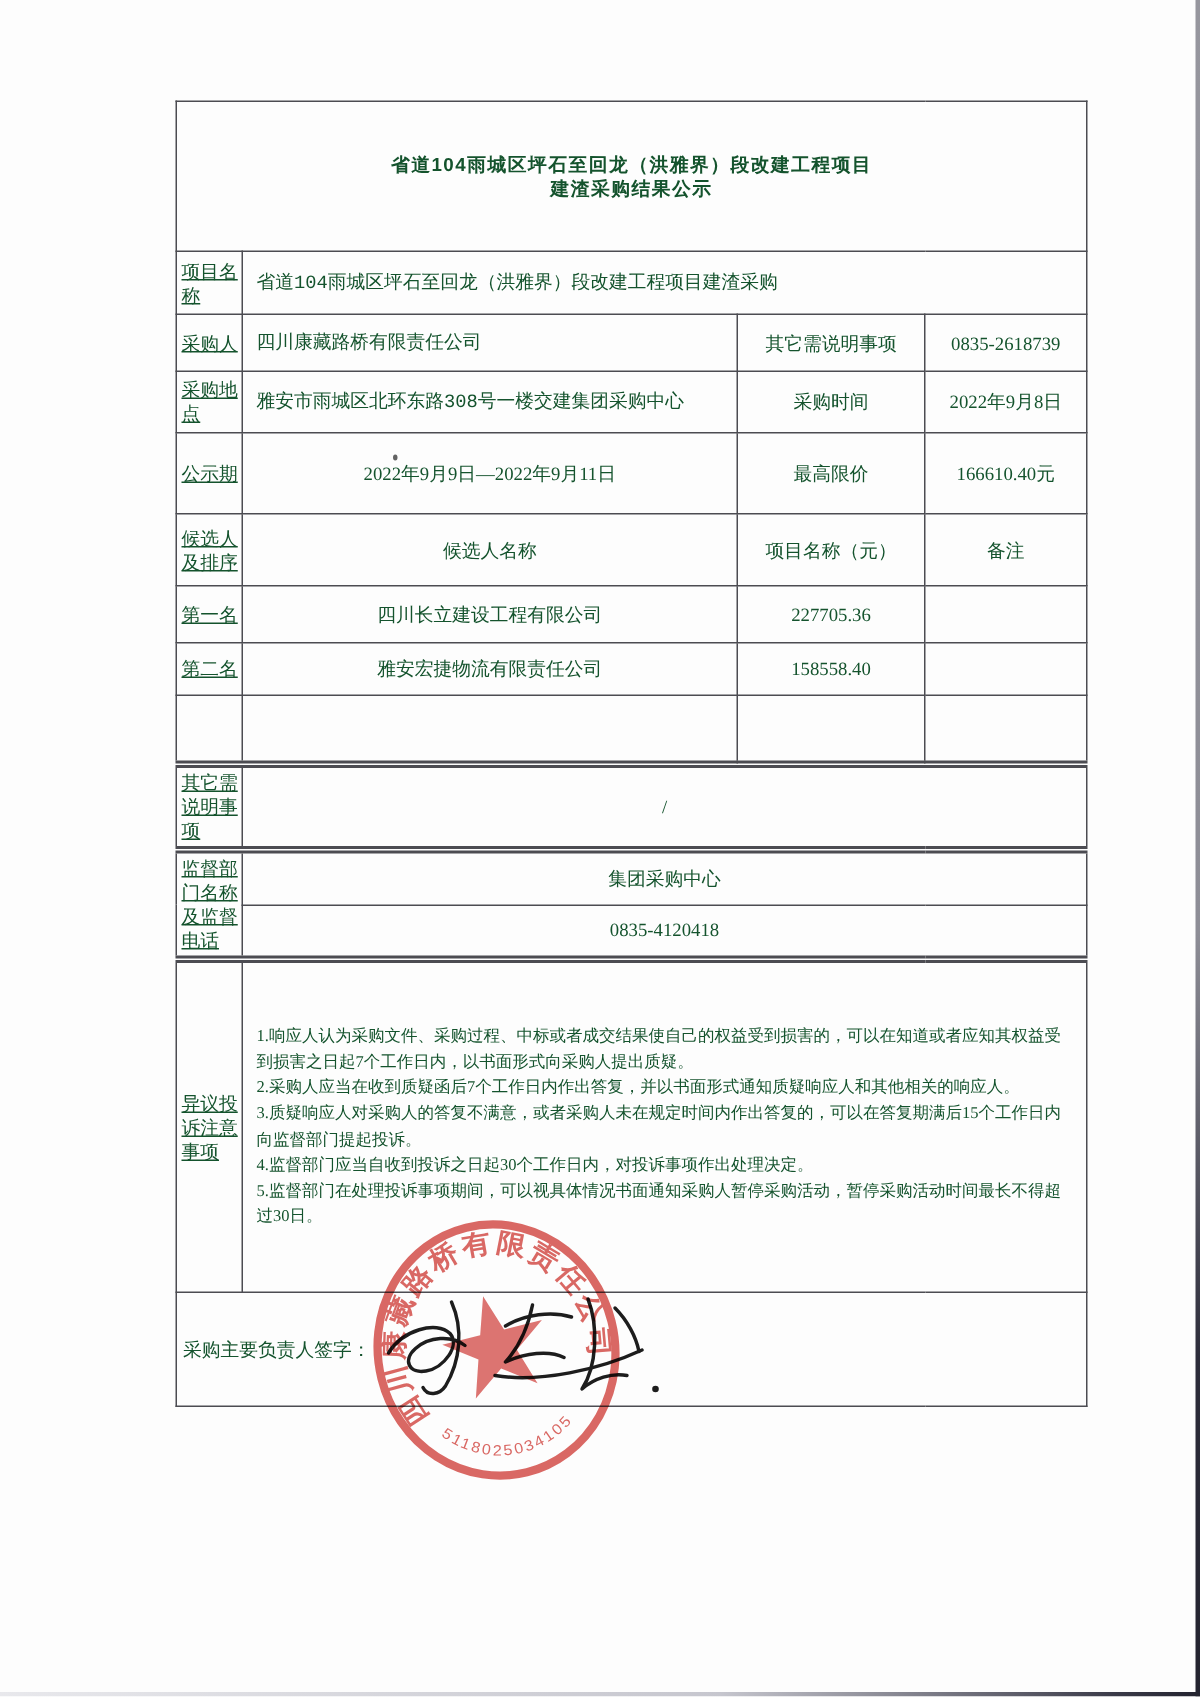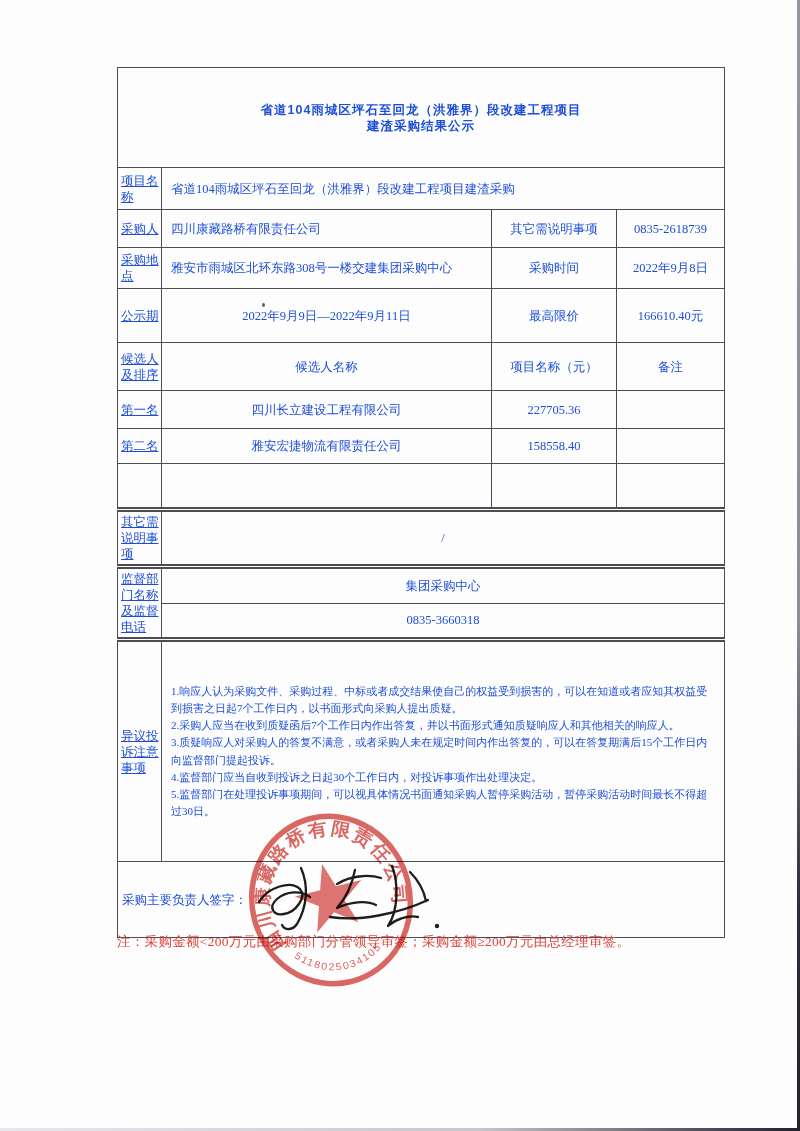--- a/index.html
+++ b/index.html
@@ -19,33 +19,33 @@
   .ink-dot { position:absolute; left:262px; top:303px; width:3px; height:4px;
     background:#3c3c3c; border-radius:50%; opacity:.8; }
 
   
   table.doc {
     position:absolute; left:117px; top:67px; width:607px;
     border-collapse:collapse; table-layout:fixed;
   }
   table.doc td {
     border:1.6px solid #4c4c52; vertical-align:middle;
-    font-size:12.5px; line-height:16px; color:#1d4ed8;
+    font-size:12.5px; line-height:16px; color:#14532d;
     word-break:break-all; overflow:hidden;
   }
   tr.dbl > td { border-top:5px double #4c4c52; }
 
   .title-cell {
     text-align:center;
     font-family:"Liberation Sans","DejaVu Sans",sans-serif;
     font-weight:bold; font-size:20px; line-height:26px; letter-spacing:1px;
     color:#1f1f1f;
   }
   .lab { padding:2px 2px 2px 3px; line-height:15.5px; font-size:12.5px;text-decoration:underline; }
-  .txt { padding-left:9px; padding-right:4px; text-align:left; }
+  .txt { padding-left:9px; padding-right:4px; text-align:left;font-family:Liberation Mono, monospace; }
   .ctr { text-align:center; }
   .slash-cell { text-align:center; color:#9a9aa0; font-size:14px; }
 
   .notice-cell { padding:6px 10px 6px 9px; }
   .notice-item { font-size:11px; line-height:17.2px; text-align:left; }
 
   .sig-cell { padding-left:4px; font-size:13px; }
 
   .footnote {
     position:absolute; left:117px; top:933px; width:640px;
@@ -141,21 +141,21 @@
     <tr style="height:51px" class="dbl">
       <td class="lab">其它需说明事项</td>
       <td colspan="3" class="slash-cell">/</td>
     </tr>
 
     <tr style="height:34px" class="dbl">
       <td class="lab" rowspan="2">监督部门名称及监督电话</td>
       <td colspan="3" class="ctr">集团采购中心</td>
     </tr>
     <tr style="height:34px">
-      <td colspan="3" class="ctr">0835-3660318</td>
+      <td colspan="3" class="ctr">0835-4120418</td>
     </tr>
 
     <tr style="height:222px" class="dbl">
       <td class="lab">异议投诉注意事项</td>
       <td colspan="3" class="notice-cell">
         <div class="notice-item">1.响应人认为采购文件、采购过程、中标或者成交结果使自己的权益受到损害的，可以在知道或者应知其权益受到损害之日起7个工作日内，以书面形式向采购人提出质疑。</div>
         <div class="notice-item">2.采购人应当在收到质疑函后7个工作日内作出答复，并以书面形式通知质疑响应人和其他相关的响应人。</div>
         <div class="notice-item">3.质疑响应人对采购人的答复不满意，或者采购人未在规定时间内作出答复的，可以在答复期满后15个工作日内向监督部门提起投诉。</div>
         <div class="notice-item">4.监督部门应当自收到投诉之日起30个工作日内，对投诉事项作出处理决定。</div>
         <div class="notice-item">5.监督部门在处理投诉事项期间，可以视具体情况书面通知采购人暂停采购活动，暂停采购活动时间最长不得超过30日。</div>
@@ -163,21 +163,20 @@
     </tr>
 
     <tr style="height:76px">
       <td colspan="4" class="sig-cell">
         <span>采购主要负责人签字：</span>
       </td>
     </tr>
   </tbody>
     </table>
 
-  <div class="footnote">注：采购金额&lt;200万元由采购部门分管领导审签；采购金额≥200万元由总经理审签。</div>
 
   <svg class="seal" viewBox="0 0 200 206">
     <g transform="rotate(-14 100 102)" fill="none" stroke="#d6534e">
       <ellipse cx="100" cy="102" rx="79" ry="84" stroke-width="5.5"></ellipse>
       <path id="sealTextArc" d="M46,135 A62,66 0 1 1 154,135" stroke="none"></path>
       <path id="sealNumArc" d="M49,147 A66,70 0 0 0 151,147" stroke="none"></path>
       <text font-size="18" font-weight="bold" fill="#d6534e" stroke="none" font-family="Liberation Sans, DejaVu Sans, sans-serif" letter-spacing="2">
         <textPath href="#sealTextArc" startOffset="0" textLength="256" lengthAdjust="spacingAndGlyphs">四川康藏路桥有限责任公司</textPath>
       </text>
       <text font-size="10" fill="#d6534e" stroke="none" font-family="Liberation Sans, DejaVu Sans, sans-serif" letter-spacing="1.5">

